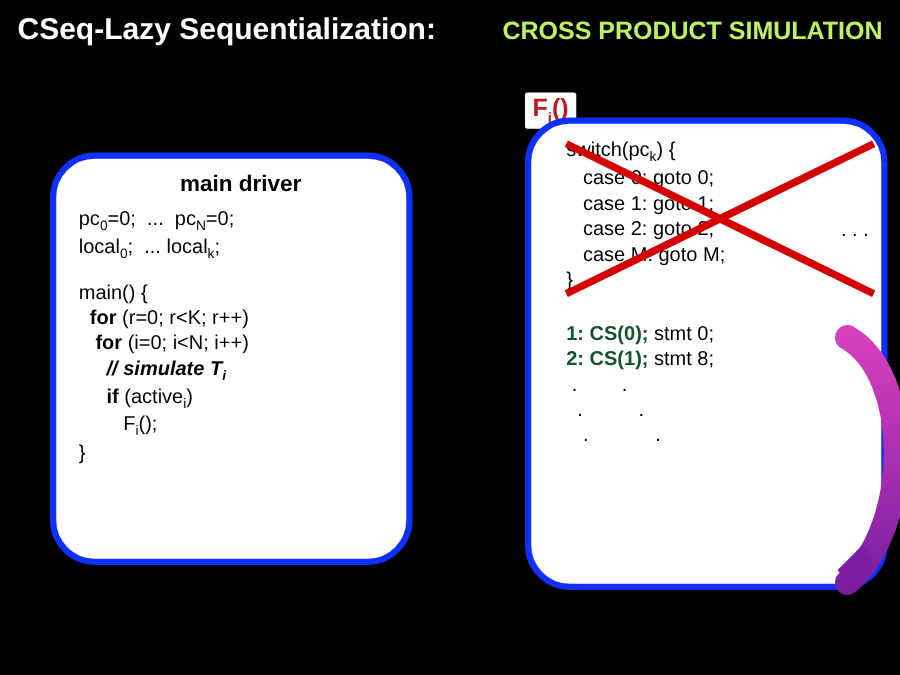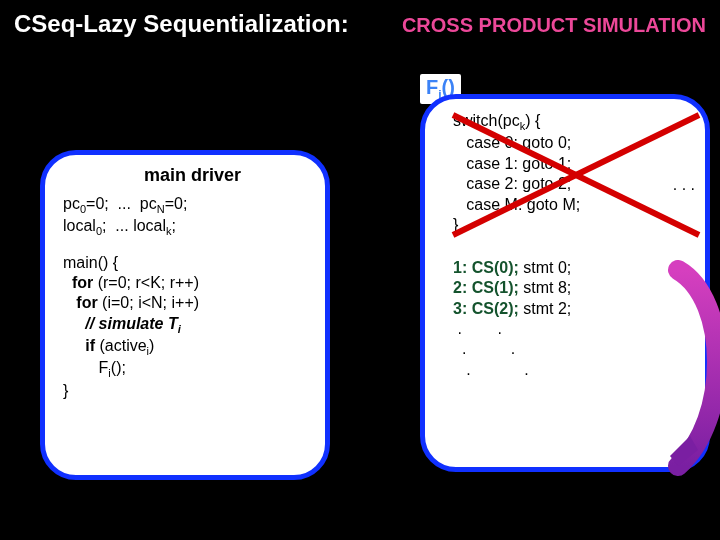--- a/index.html
+++ b/index.html
@@ -17,50 +17,49 @@
     top: 10px;
     left: 14px;
     color: #fff;
     font-size: 24px;
     font-weight: bold;
   }
   .title-right {
     position: absolute;
     top: 14px;
     right: 14px;
-    color: #ec4899;
+    color: #bef264;
     font-size: 20px;
     font-weight: bold;
   }
   .fi-label {
     position: absolute;
     top: 74px;
     left: 420px;
     background: #fff;
-    color: #3b82f6;
+    color: #b91c1c;
     font-weight: bold;
     font-size: 20px;
     padding: 2px 6px;
     border-radius: 2px;
   }
   .fi-label sub { font-size: 12px; vertical-align: sub; }
   .panel {
     position: absolute;
     background: #fff;
     border: 5px solid #1030ff;
     border-radius: 36px;
     box-sizing: border-box;
   }
   .panel-left {
     top: 122px;
     left: 40px;
     width: 290px;
     height: 330px;
     padding: 10px 3px 14px 18px;
-    margin-top: 28px;
   }
   .panel-right {
     top: 94px;
     left: 420px;
     width: 290px;
     height: 378px;
     padding: 12px 14px 14px 28px;
   }
   .main-driver-header {
     text-align: center;
@@ -146,21 +145,21 @@
    case 2: goto 2;
    case M: goto M;
 }</div>
     <div class="dots-after">. . .</div>
     <svg class="red-cross" viewBox="0 0 260 140">
       <line x1="6" y1="10" x2="252" y2="130" stroke="#d40000" stroke-width="6"></line>
       <line x1="6" y1="130" x2="252" y2="10" stroke="#d40000" stroke-width="6"></line>
     </svg>
   </div>
   <div style="height:22px"></div>
-  <div class="code" id="cs-lines-container"><div class="csline"><span class="pre">1: CS(0);</span><span> stmt 0;</span></div><div class="csline"><span class="pre">2: CS(1);</span><span> stmt 8;</span></div><div class="csline"><span class="pre">3: CS(2);</span><span> stmt 2;</span></div><div style="white-space:pre"> .        .
+  <div class="code" id="cs-lines-container"><div class="csline"><span class="pre">1: CS(0);</span><span> stmt 0;</span></div><div class="csline"><span class="pre">2: CS(1);</span><span> stmt 8;</span></div><div style="white-space:pre"> .        .
   .          .
    .            .</div></div>
 </div>
 
 <svg class="arrow-svg" viewBox="0 0 80 220">
   <defs>
     <linearGradient id="grad" x1="0" y1="0" x2="0" y2="1">
       <stop offset="0%" stop-color="#d63fbf"></stop>
       <stop offset="100%" stop-color="#7a1fa2"></stop>
     </linearGradient>

